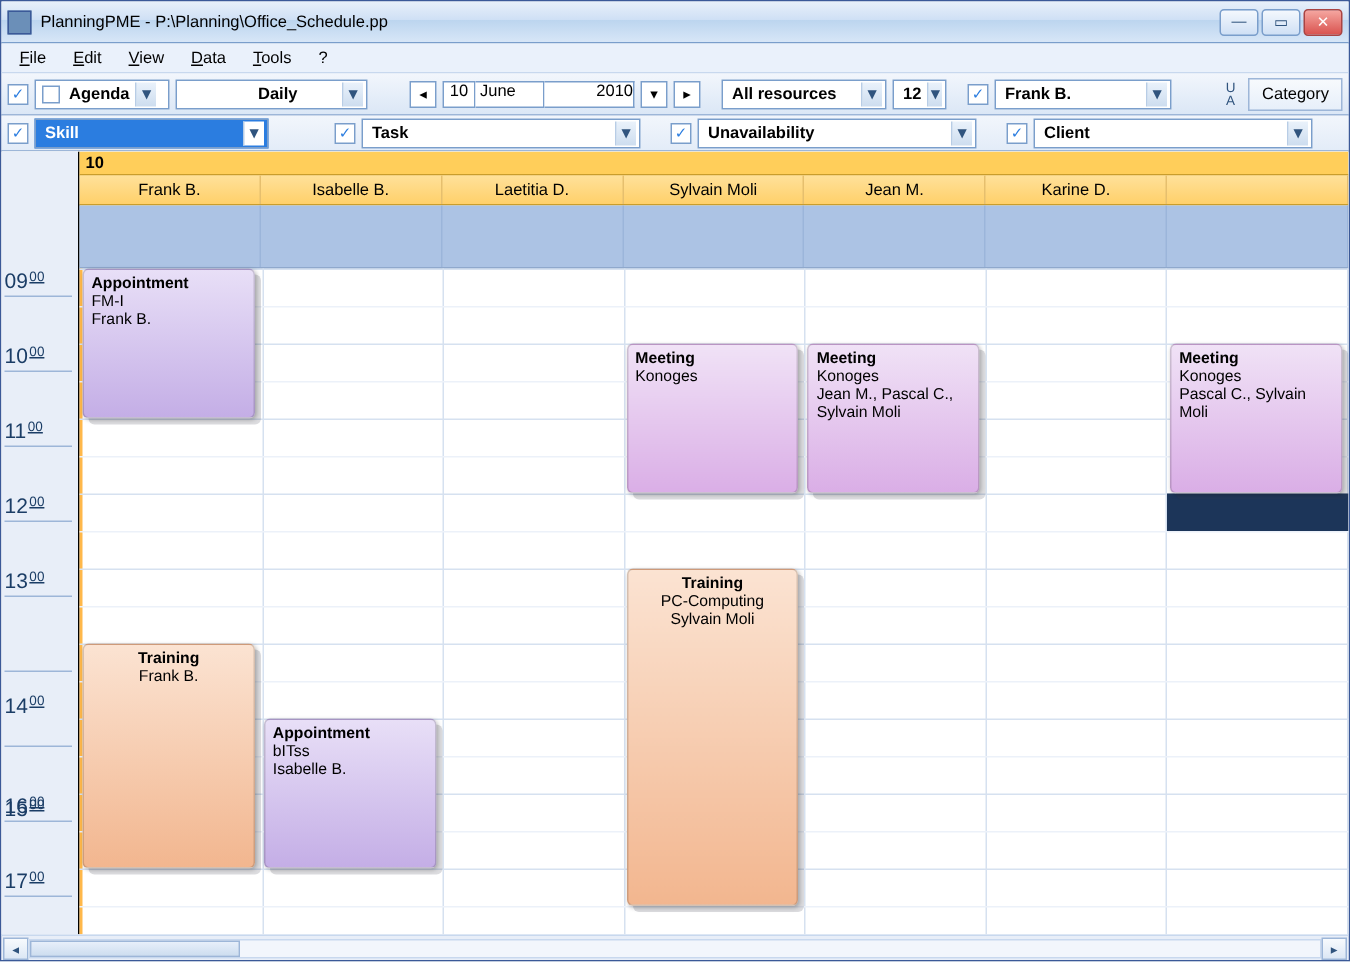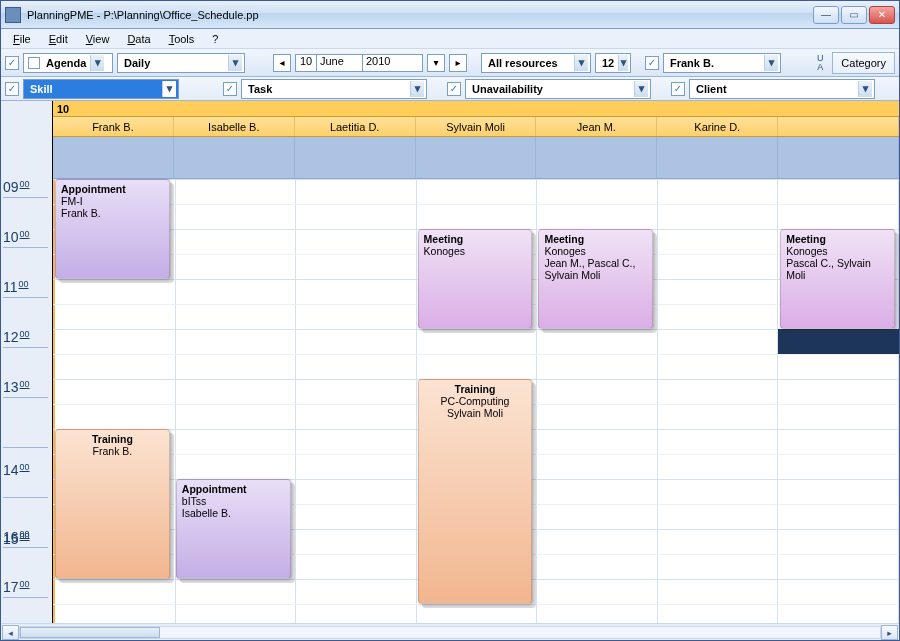--- a/index.html
+++ b/index.html
@@ -88,21 +88,21 @@
   }
   .datebox {
     height: 20px; display:flex; align-items:center; gap:0;
   }
   .dateinput {
     width: 22px; height:18px; border:1px solid #7a9ecb; background:#fff; text-align:center;
     border-left:none;
   }
   .dateinput.first { border-left:1px solid #7a9ecb; }
   .dateinput.month { width:46px; text-align:left; padding-left:3px;}
-  .dateinput.year { width:60px; text-align:left; padding-left:3px;}
+  .dateinput.year { width:60px; text-align:right; padding-left:3px;}
   .unasort {
     width:16px; display:flex; flex-direction:column; color:#30547e;
     font-size:9px; line-height:9px; text-align:center; cursor:pointer;
   }
   .catbtn {
     height: 22px; padding: 0 8px; background: linear-gradient(to bottom,#f7fafd,#e7effa);
     border:1px solid #9db6d8; display:flex; align-items:center; cursor:pointer;
   }
   .filterbar {
     height: 24px;
@@ -216,21 +216,21 @@
   </div>
 
   <div class="toolbar">
     <div class="check"></div>
     <div class="combo agenda">
       <span style="width:12px;height:12px;border:1px solid #7a9ecb;margin:0 2px;background:#fff;"></span>
       <span class="label">Agenda</span>
       <span class="arrow">▾</span>
     </div>
     <div class="combo daily">
-      <span class="label" style="flex:1;">Daily</span>
+      <span class="label" style="flex:1;margin-left:48px;">Daily</span>
       <span class="arrow">▾</span>
     </div>
 
     <div style="flex:0 0 20px"></div>
     <div class="navbtn">◂</div>
     <div class="datebox">
       <div class="dateinput first">10</div>
       <div class="dateinput month">June</div>
       <div class="dateinput year">2010</div>
     </div>

